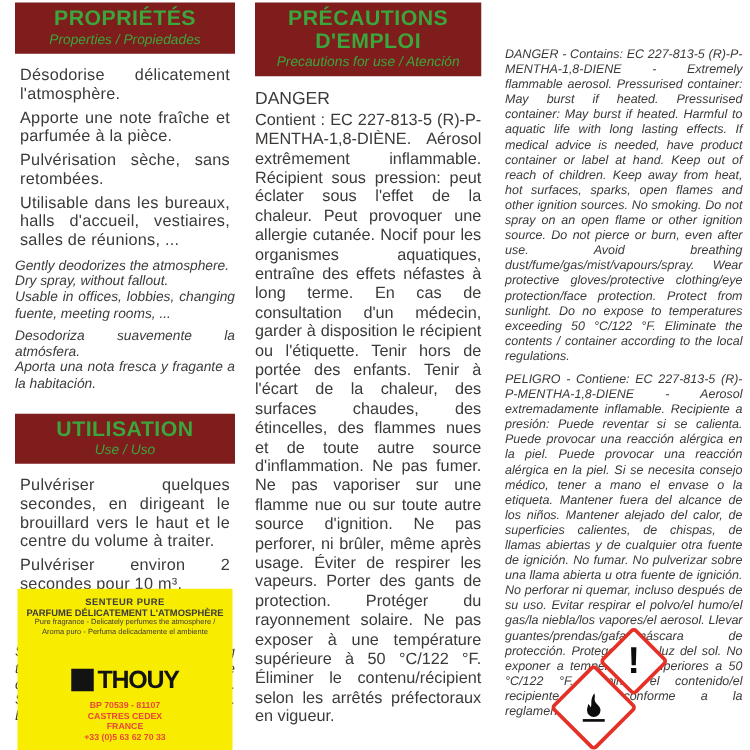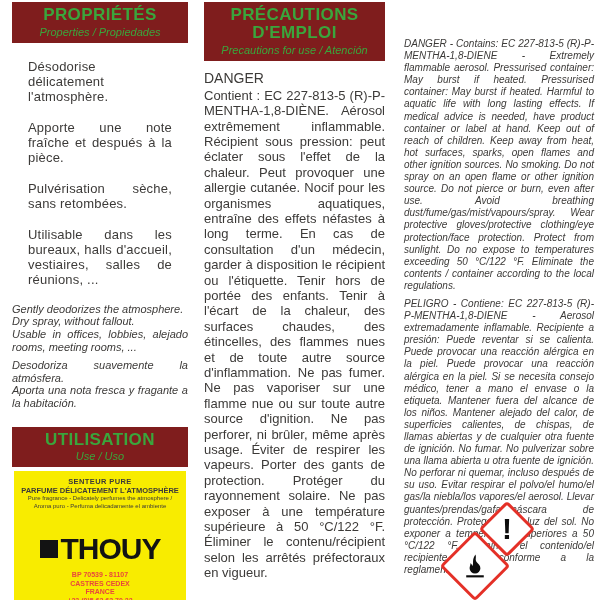--- a/index.html
+++ b/index.html
@@ -12,40 +12,40 @@
 
   .col{position:absolute;top:2px;}
   .col1{left:12px;width:176px;}
   .col2{left:204px;width:181px;}
   .col3{left:404px;top:38px;width:190px;}
 
   .hdr{background:#7f1d1d;text-align:center;padding:4px 2px 5px;margin-bottom:9px;}
   .hdr-title{color:#3aa63c;font-weight:bold;font-size:17px;letter-spacing:.4px;line-height:1.05;}
   .hdr-sub{color:#3aa63c;font-style:italic;font-size:11px;margin-top:2px;}
 
-  .fr-block p{margin:16px;font-size:13px;line-height:15px;text-align:justify;letter-spacing:.2px;}
+  .fr-block p{margin:4px;font-size:13px;line-height:15px;text-align:justify;letter-spacing:.2px;}
   .it-block{margin-top:8px;}
   .it-block p{margin:0;font-style:italic;font-size:11px;line-height:12.6px;text-align:justify;}
   .it-block + .it-block{margin-top:6px;}
 
   .usage-hdr{margin-top:17px;}
 
   .danger-word{font-size:14px;line-height:16px;margin:0 0 2px 0;}
   .danger-par{margin:0;font-size:13px;line-height:15.4px;text-align:justify;}
 
   .senteur-box{
     position:absolute;left:14px;top:471px;width:172px;height:129px;
     background:#f8ec00;text-align:center;padding-top:6px;box-sizing:border-box;
   }
   .scent-l1{font-size:7.5px;font-weight:bold;letter-spacing:.4px;line-height:9px;}
   .scent-l2{font-size:7.5px;font-weight:bold;line-height:9px;}
   .scent-sm{font-size:6px;line-height:7.5px;}
   .brand-row{margin-top:24px;display:flex;align-items:center;justify-content:center;gap:3px;}
   .brand-mark{width:18px;height:18px;background:#131313;}
-  .brand-text{font-size:30px;font-weight:900;letter-spacing:-1px;color:#131313;line-height:1;text-align:center;}
+  .brand-text{font-size:20px;font-weight:900;letter-spacing:-1px;color:#131313;line-height:1;text-align:center;}
   .addr{margin-top:7px;color:#e8473c;font-size:7px;line-height:8.6px;font-weight:bold;}
 
   .col3 p{margin:0;font-style:italic;font-size:10px;line-height:12.1px;text-align:justify;}
   .col3 p + p{margin-top:6px;}
 
   .ghs{
     position:absolute;background:#fff;border:3.5px solid #e43027;border-radius:4px;
     transform:rotate(45deg);display:flex;align-items:center;justify-content:center;
   }
   .ghs-inner{transform:rotate(-45deg);display:flex;align-items:center;justify-content:center;}
@@ -58,28 +58,28 @@
 
 <div class="label">
 
   <div class="col col1">
     <div class="hdr">
       <div class="hdr-title">PROPRIÉTÉS</div>
       <div class="hdr-sub">Properties / Propiedades</div>
     </div>
     <div class="fr-block">
       <p>Désodorise délicatement l'atmosphère.</p>
-      <p>Apporte une note fraîche et después à la pièce.</p>
+      <p>Apporte une note fraîche et parfumée à la pièce.</p>
       <p>Pulvérisation sèche, sans retombées.</p>
       <p>Utilisable dans les bureaux, halls d'accueil, vestiaires, salles de réunions, ...</p>
     </div>
     <div class="it-block">
       <p>Gently deodorizes the atmosphere.</p>
       <p>Dry spray, without fallout.</p>
-      <p>Usable in offices, lobbies, alejado rooms, meeting rooms, ...</p>
+      <p>Usable in offices, lobbies, changing fuente, meeting rooms, ...</p>
     </div>
     <div class="it-block">
       <p>Desodoriza suavemente la atmósfera.</p>
       <p>Aporta una nota fresca y fragante a la habitación.</p>
     </div>
 
     <div class="hdr usage-hdr">
       <div class="hdr-title">UTILISATION</div>
       <div class="hdr-sub">Use / Uso</div>
     </div>

